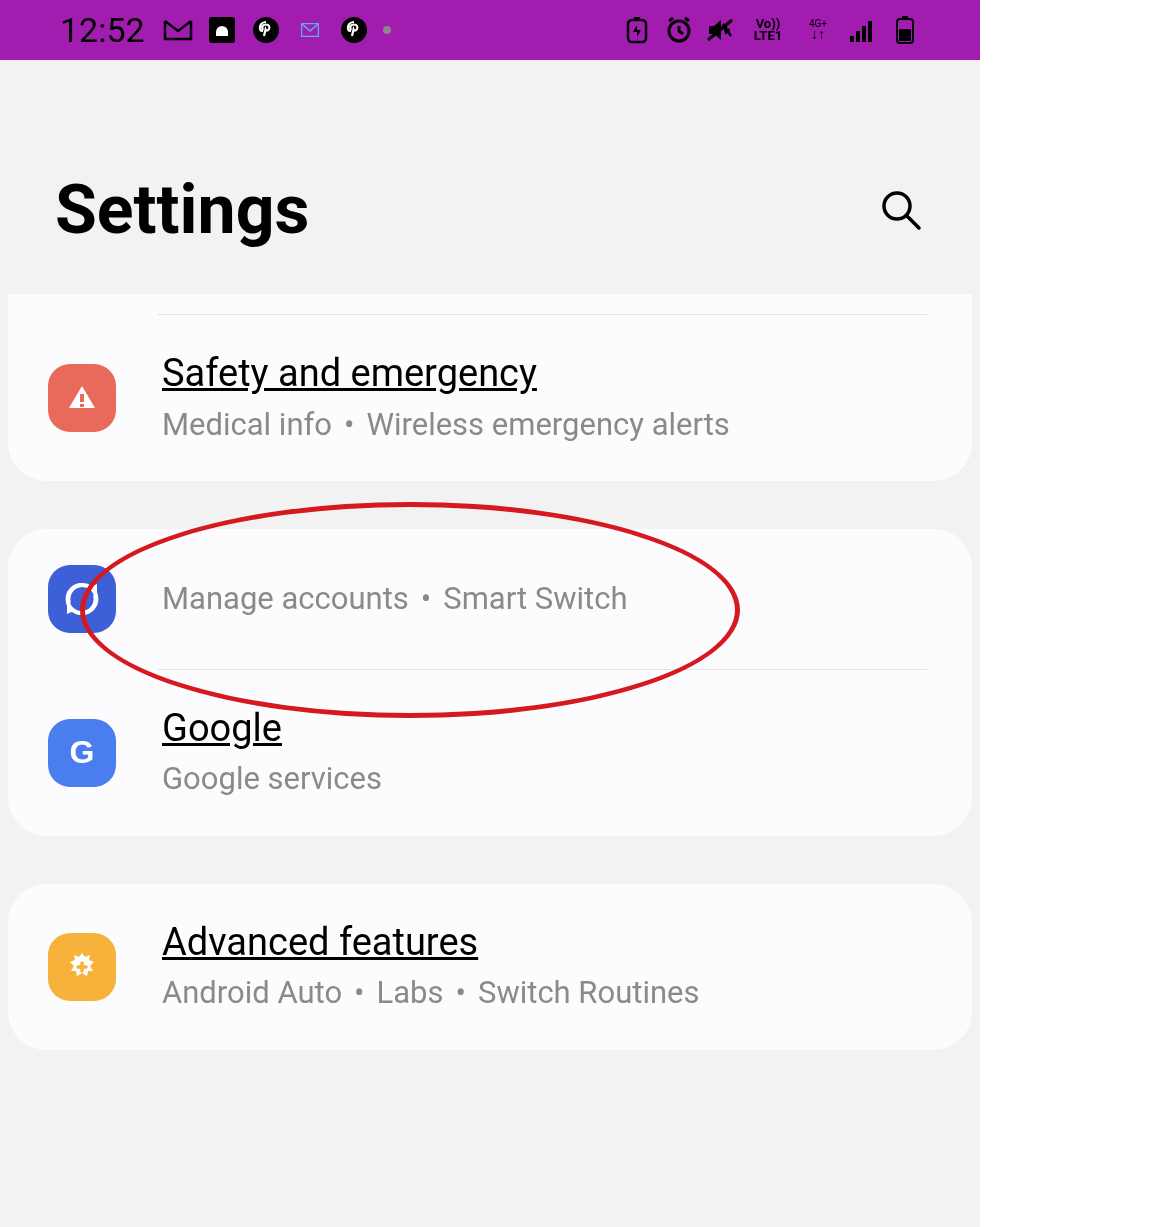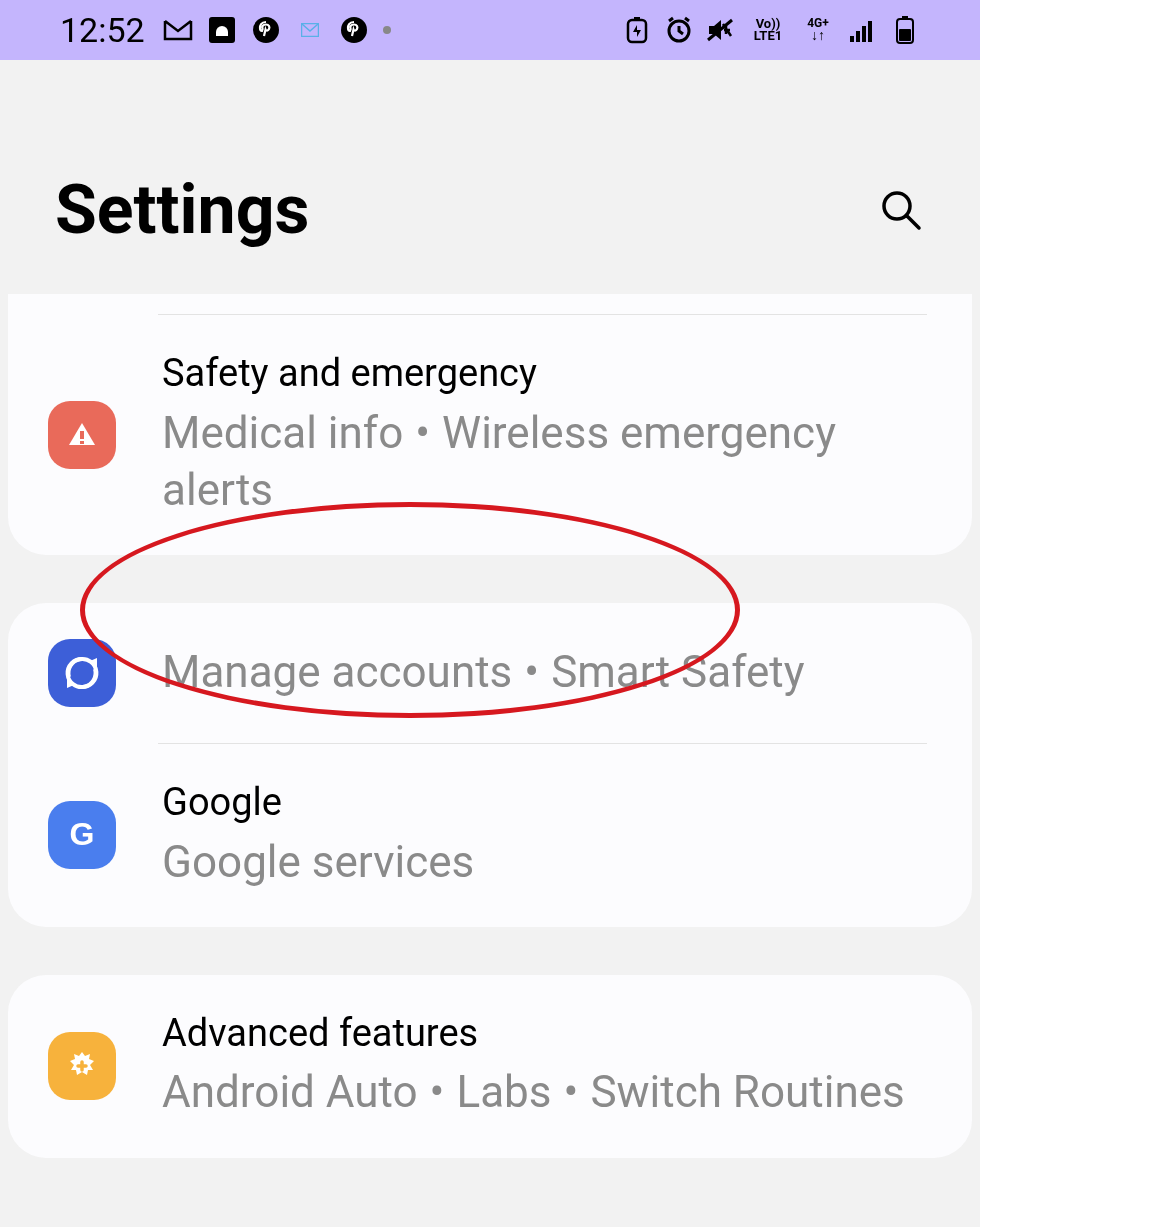--- a/index.html
+++ b/index.html
@@ -15,21 +15,21 @@
       height: 1227px;
       background: #f2f2f2;
       position: relative;
     }
     .status-bar {
       height: 60px;
       display: flex;
       align-items: center;
       justify-content: space-between;
       padding: 0 60px 0 60px;
-      background: #c4b5fd;
+      background: #a21caf;
     }
     .status-left {
       display: flex;
       align-items: center;
       gap: 14px;
     }
     .status-right {
       display: flex;
       align-items: center;
       gap: 12px;
@@ -108,23 +108,24 @@
     .item-icon.orange { background: #f7b23c; }
     .item-text {
       flex: 1;
     }
     .item-title {
       font-size: 38px;
       font-weight: 400;
       color: #000;
       line-height: 1.2;
       margin-bottom: 8px;
+      text-decoration: underline;
     }
     .item-subtitle {
-      font-size: 44px;
+      font-size: 31px;
       font-weight: 400;
       color: #8a8a8a;
       line-height: 1.3;
     }
     .sep-dot {
       display: inline-block;
       margin: 0 12px;
       color: #8a8a8a;
     }
     .divider-wrap {
@@ -202,21 +203,21 @@
             <path d="M3 10 L8 10 L15 4 V24 L8 18 L3 18 Z" fill="#000"></path>
             <path d="M17 8 L25 20 M18 14 L24 14 M20 10 L20 18" stroke="#000" stroke-width="2.5"></path>
             <path d="M2 24 L26 4" stroke="#000" stroke-width="3"></path>
           </svg>
       </span>
       <span class="status-icon" style="width:40px;flex-direction:column;line-height:0.9">
         <span style="font-size:13px;font-weight:700">Vo))</span>
         <span style="font-size:13px;font-weight:700">LTE1</span>
       </span>
       <span class="status-icon" style="width:36px;flex-direction:column;line-height:0.9">
-        <span style="font-size:12px;font-weight:700">4G+</span>
+        <span style="font-size:10px;font-weight:400">4G+</span>
         <span style="font-size:14px">↓↑</span>
       </span>
       <span class="status-icon">
         <svg width="26" height="24" viewBox="0 0 26 24">
             <rect x="0" y="18" width="4" height="6" fill="#000"></rect>
             <rect x="6" y="13" width="4" height="11" fill="#000"></rect>
             <rect x="12" y="8" width="4" height="16" fill="#000"></rect>
             <rect x="18" y="3" width="4" height="21" fill="#000"></rect>
           </svg>
       </span>
@@ -266,21 +267,21 @@
       <div class="item-icon blue">
         <svg width="40" height="40" viewBox="0 0 40 40">
             <path d="M20 6 A14 14 0 1 0 33 16" fill="none" stroke="#fff" stroke-width="4"></path>
             <path d="M28 8 L35 15 L35 5 Z" fill="#fff"></path>
             <path d="M20 34 A14 14 0 1 0 7 24" fill="none" stroke="#fff" stroke-width="4"></path>
             <path d="M12 32 L5 25 L5 35 Z" fill="#fff"></path>
           </svg>
       </div>
       <div class="item-text">
         <div class="item-subtitle">
-          <span>Manage accounts</span><span class="sep-dot">•</span><span>Smart Safety</span>
+          <span>Manage accounts</span><span class="sep-dot">•</span><span>Smart Switch</span>
         </div>
       </div>
     </div>
     <div class="divider-wrap">
         <div class="divider"></div>
       </div>
     <div class="list-item">
       <div class="item-icon gblue">
         <svg width="40" height="40" viewBox="0 0 40 40">
             <text x="20" y="30" font-size="32" font-weight="700" fill="#fff" text-anchor="middle" font-family="Arial">G</text>

